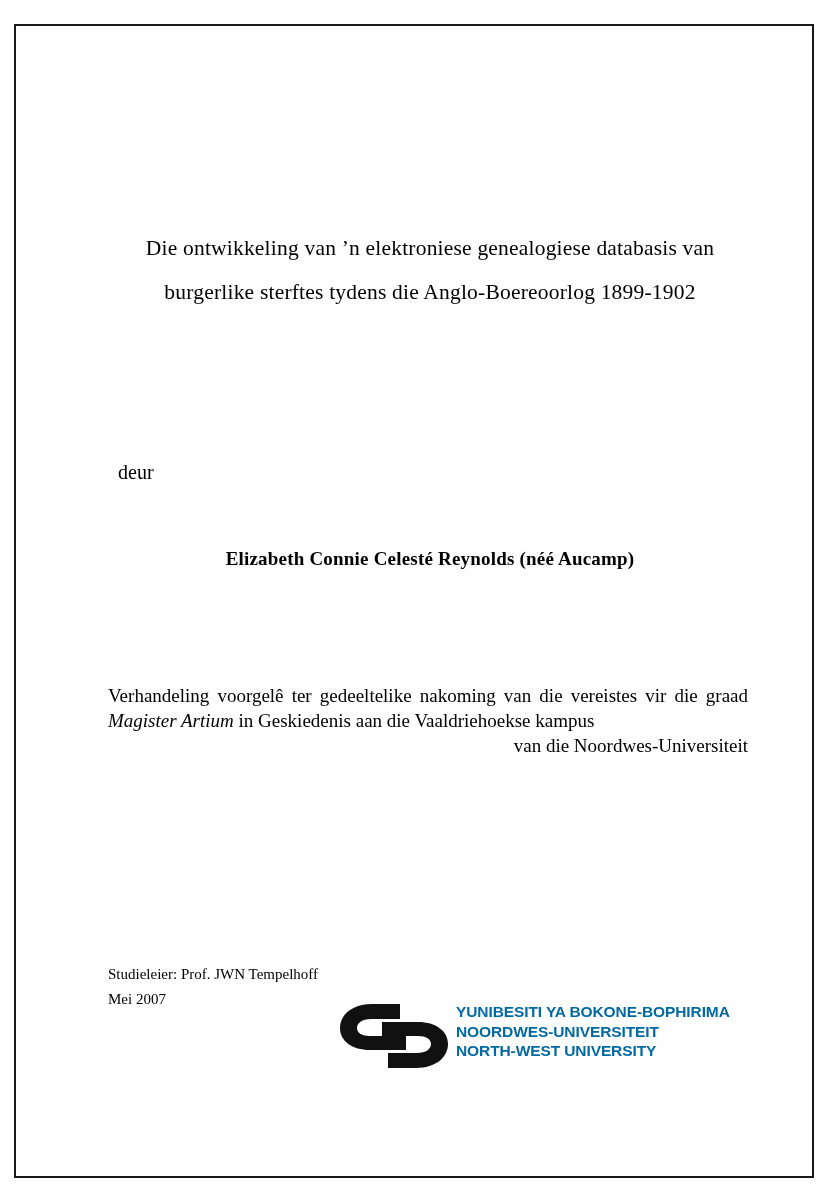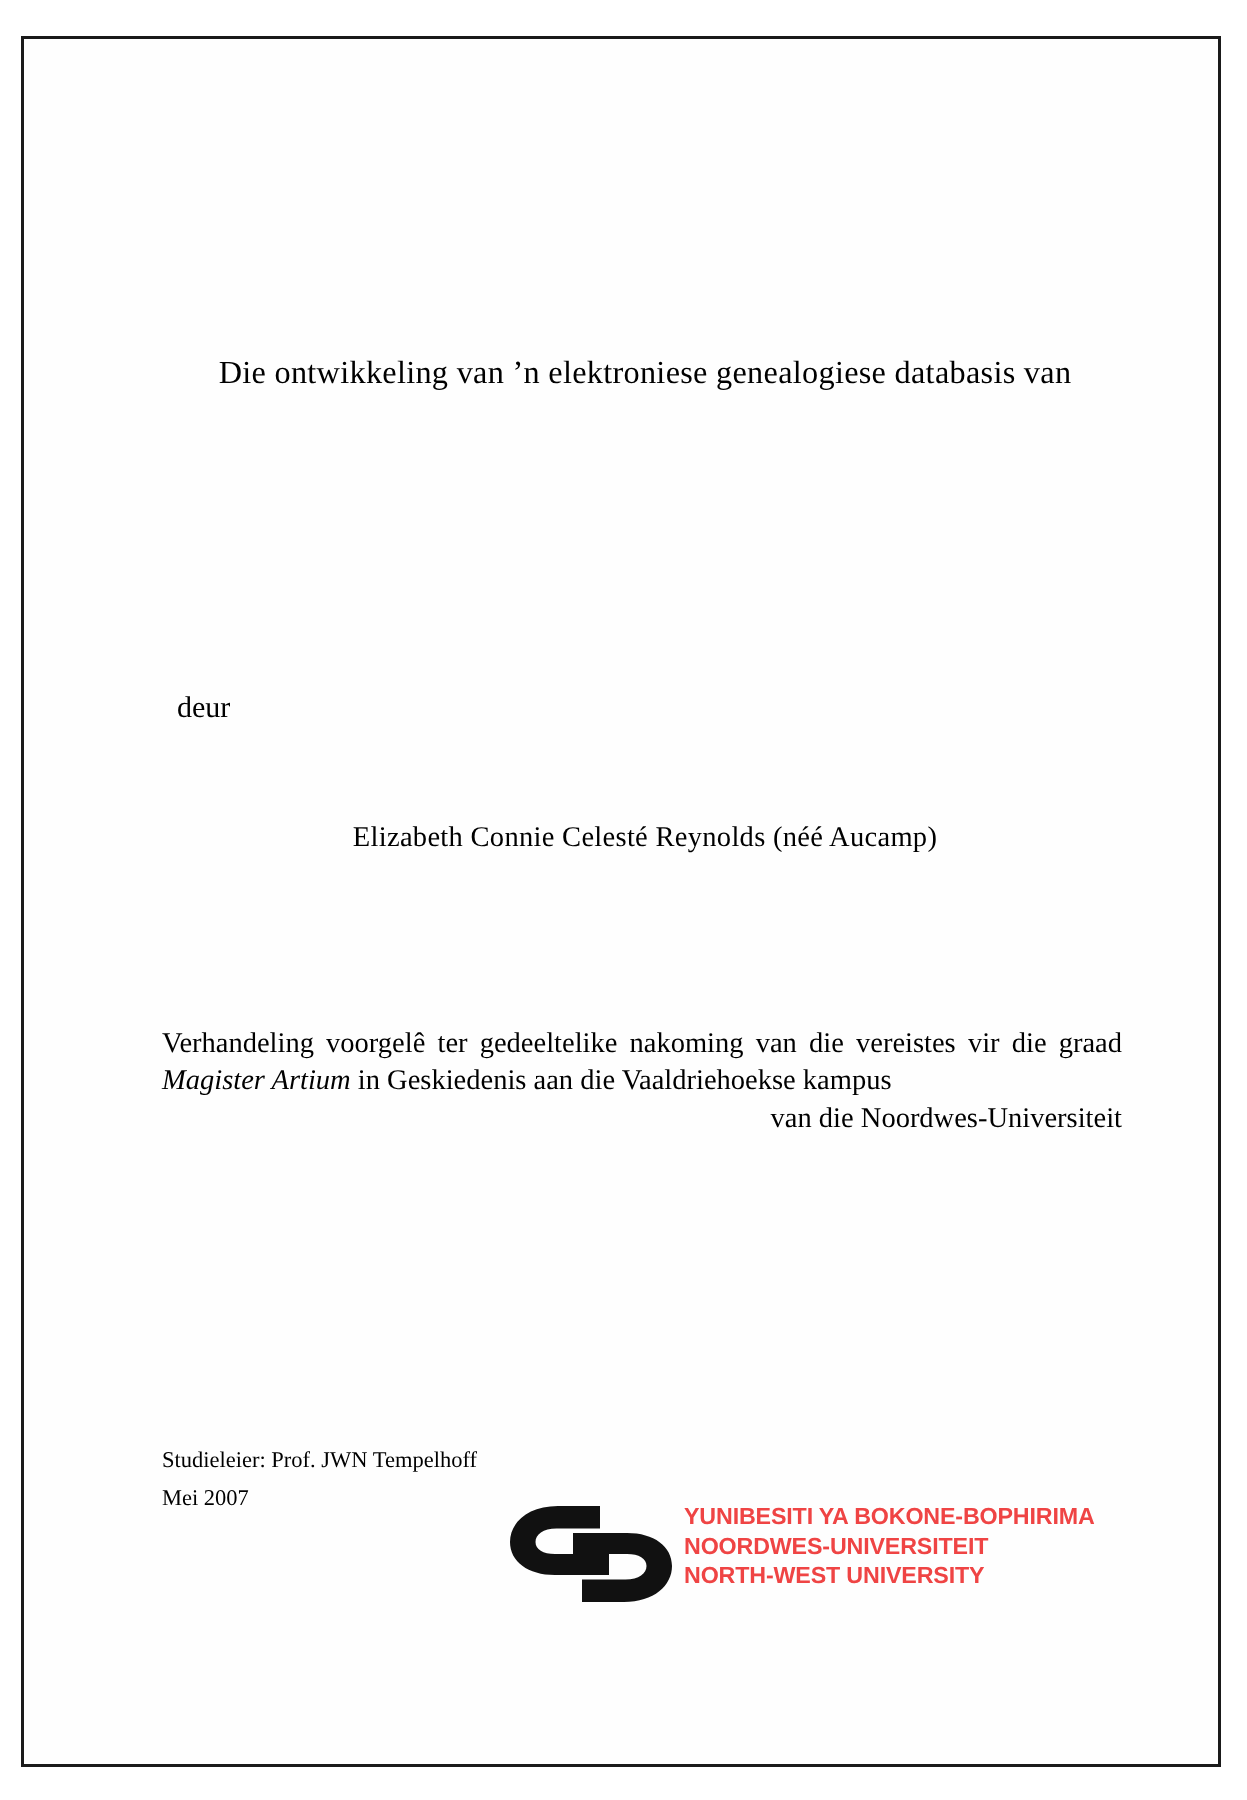--- a/index.html
+++ b/index.html
@@ -60,20 +60,21 @@
     font-size: 20px;
   }
   .author {
     position: absolute;
     top: 462px;
     left: 0;
     width: 648px;
     text-align: center;
     font-size: 19px;
     letter-spacing: 0.2px;
+    font-weight: bold;
   }
   .degree-statement {
     position: absolute;
     top: 597px;
     left: 2px;
     width: 640px;
     font-size: 19px;
     line-height: 25px;
     text-align: justify;
   }
@@ -107,33 +108,34 @@
   }
   .logo-text {
     position: absolute;
     left: 118px;
     top: 4px;
     font-family: "Liberation Sans", sans-serif;
     font-size: 15.5px;
     line-height: 19.5px;
     font-weight: 700;
     letter-spacing: -0.1px;
-    color: #ef4444;
+    color: #0369a1;
     white-space: nowrap;
   }
 </style>
 </head>
 <body>
 
 <div class="page">
   <div class="scan-frame">
     <div class="content">
 
       <div class="title-block">
         <div class="title-line">Die ontwikkeling van ’n elektroniese genealogiese databasis van</div>
+        <div class="title-line">burgerlike sterftes tydens die Anglo-Boereoorlog 1899-1902</div>
       </div>
 
       <div class="byline-label">deur</div>
 
       <div class="author">Elizabeth Connie Celesté Reynolds (néé Aucamp)</div>
 
       <div class="degree-statement">
         <span>Verhandeling voorgelê ter gedeeltelike nakoming van die vereistes vir die graad </span><em>Magister Artium</em><span> in Geskiedenis aan die Vaaldriehoekse kampus</span>
         <div class="last-line">van die Noordwes-Universiteit</div>
       </div>

